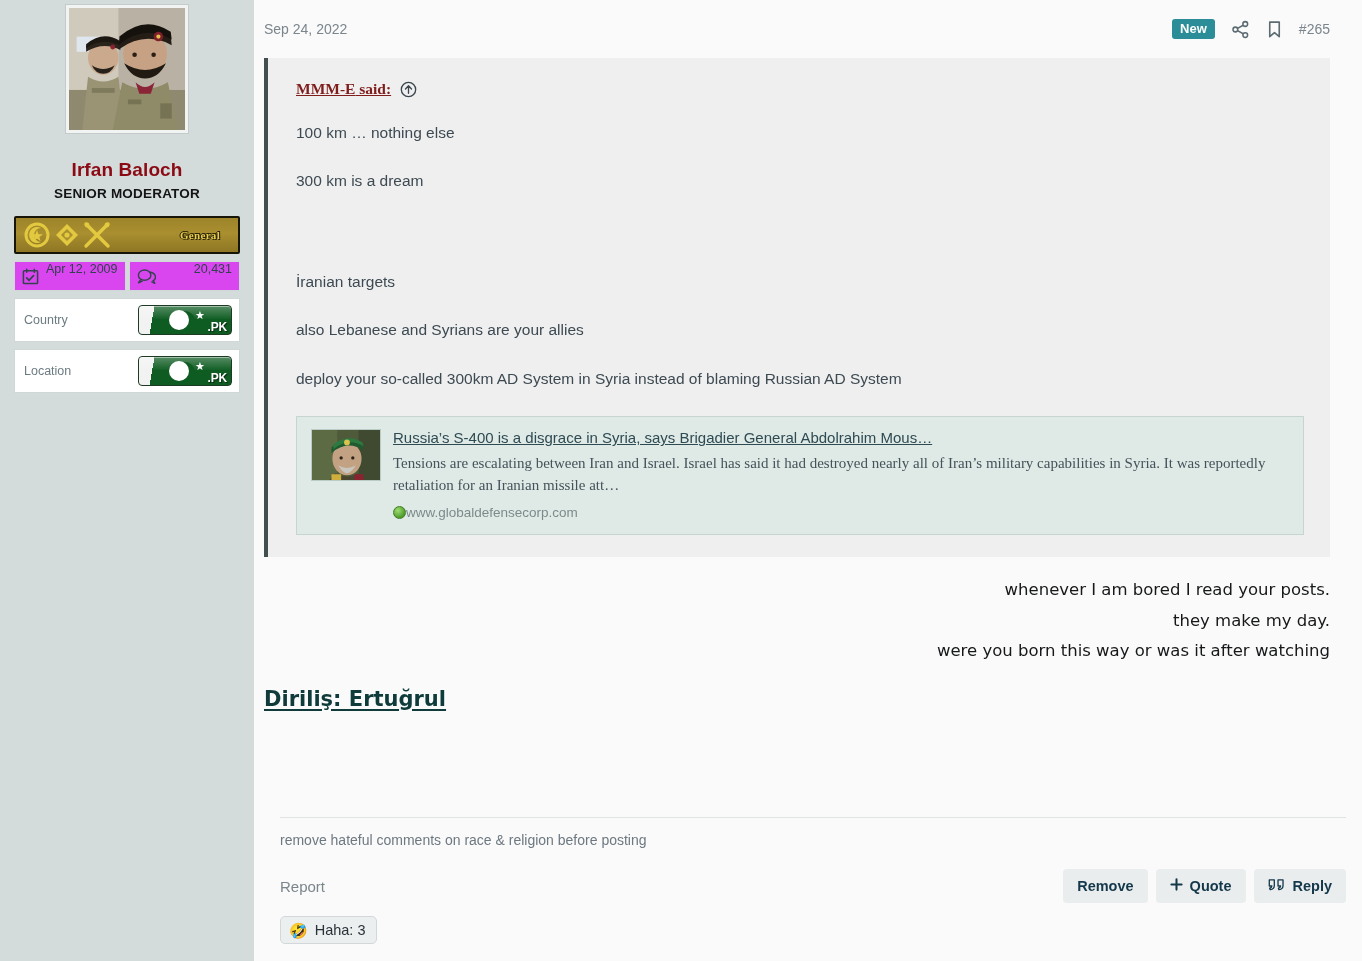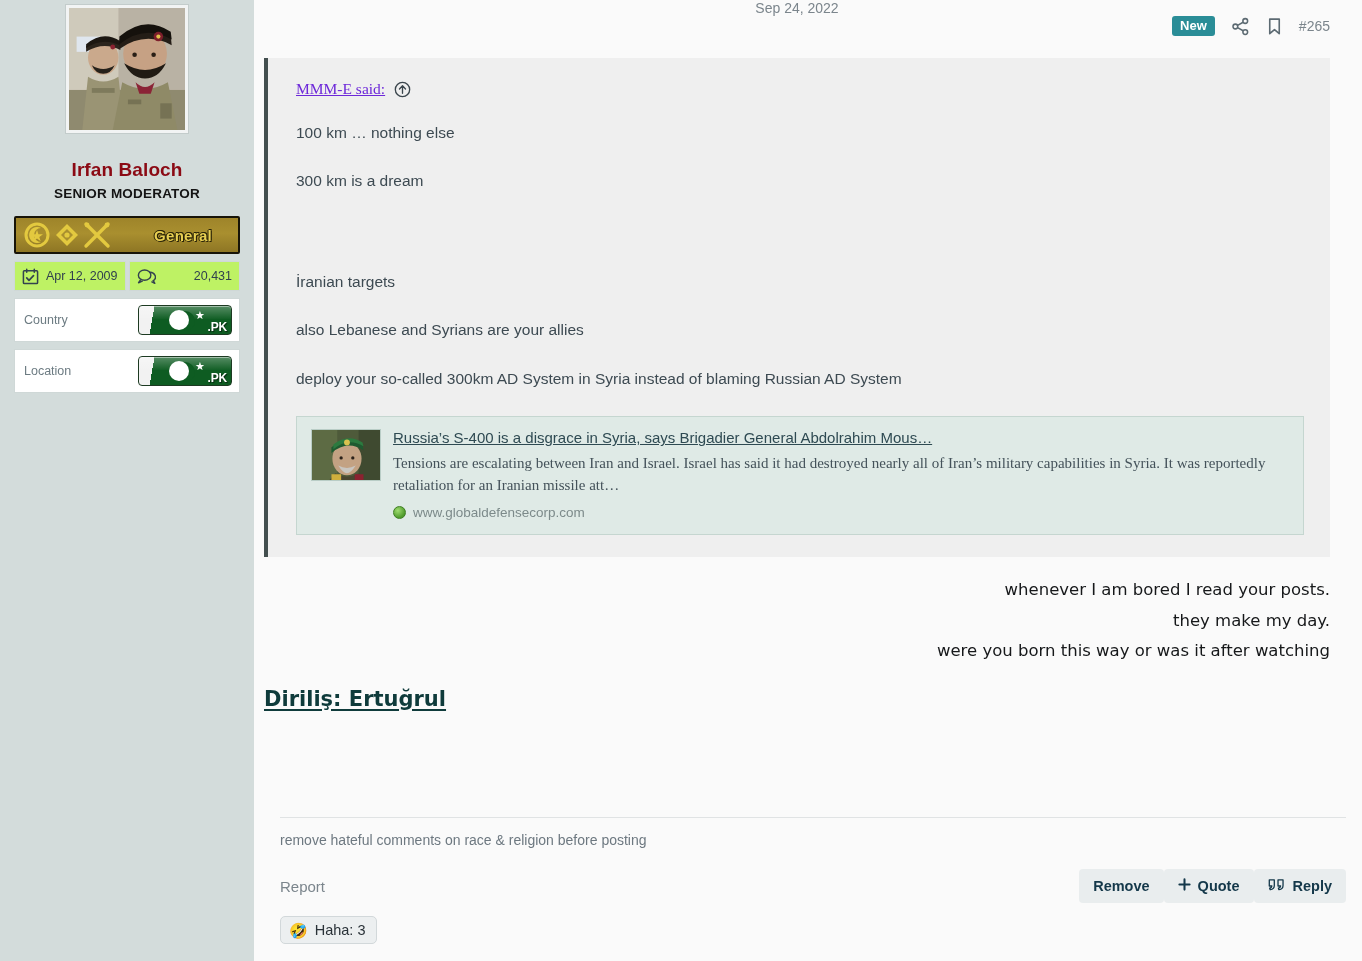--- a/index.html
+++ b/index.html
@@ -67,43 +67,42 @@
     overflow: hidden;
     display: flex;
     align-items: center;
   }
   .rank-insignia {
     display: flex; align-items: center; gap: 2px;
     padding-left: 6px;
   }
   .rank-label {
     position: absolute;
-    right: 26px; top: 50%;
+    right: 18px; top: 50%;
     transform: translateY(-50%);
-    font-size: 15px;
+    font-size: 11px;
     font-weight: bold;
     color: #e8cf52;
     text-shadow: 1px 1px 0 #2b2408, -1px 0 0 #2b2408, 0 -1px 0 #2b2408, 1px -1px 0 #2b2408;
-    font-family: Liberation Sans, sans-serif;
+    font-family: Liberation Serif, serif;
     letter-spacing: .3px;
   }
 
   
   .stat-row {
     display: flex;
     margin-top: 7px;
     gap: 3px;
   }
   .stat-cell {
     flex: 1 1 50%;
-    background: #bef264;
+    background: #d946ef;
     border: 1px solid #cfd8d7;
     height: 30px;
     display: flex;
-    align-items: center;
     padding: 0 7px;
     gap: 4px;
   }
   .stat-ico { flex: 0 0 auto; display:flex; align-items:center; color:#2f4858; }
   .stat-val {
     flex: 1 1 auto;
     text-align: right;
     font-size: 12.5px;
     color: #31414e;
     white-space: nowrap;
@@ -167,21 +166,20 @@
     flex: 1 1 auto;
     position: relative;
     padding: 0 16px 0 0;
     background: #fafafa;
   }
   .post-header {
     display: flex;
     align-items: center;
     height: 58px;
     padding: 0 16px 0 10px;
-    flex-direction: column;
   }
   .post-date {
     font-size: 14px;
     color: #7b858c;
   }
   .header-right {
     margin-left: auto;
     display: flex;
     align-items: center;
     gap: 16px;
@@ -204,22 +202,22 @@
     background: #efefef;
     border-left: 4px solid #434f4f;
     padding: 22px 26px 22px 28px;
   }
   .quote-attrib {
     display: flex; align-items: center; gap: 9px;
     margin-bottom: 24px;
   }
   .quote-author {
     font-size: 15.5px;
-    font-weight: normal;
-    color: #6d28d9;
+    font-weight: bold;
+    color: #7f1d1d;
     text-decoration: underline;
     cursor: pointer;
     font-family: "Liberation Serif", serif;
   }
   .quote-jump { color: #2f3a42; display:flex; align-items:center; cursor:pointer; }
   .quote-line {
     font-size: 15.5px;
     color: #3d4a52;
     margin: 0 0 26px 0;
     line-height: 1.45;
@@ -255,21 +253,21 @@
     margin-bottom: 7px;
   }
   .link-desc {
     font-size: 15px;
     color: #44525a;
     line-height: 1.45;
     margin-bottom: 8px;
     font-family: Liberation Serif, serif;
   }
   .link-host {
-    display: flex; align-items: center; gap: 7px;
+    display: flex; align-items: center; 
     font-size: 13.5px;
     color: #7c8a8a;
   }
   .globe-dot {
     width: 13px; height: 13px; border-radius: 50%;
     background: radial-gradient(circle at 35% 32%, #9fdc70, #4f9b2c 70%);
     border: 1px solid #3e7f22;
     flex: 0 0 auto;
   }
 
@@ -317,20 +315,21 @@
     min-height: 36px;
   }
   .report-link {
     font-size: 15px;
     color: #7b858c;
     cursor: pointer;
   }
   .action-btns {
     margin-left: auto;
     display: flex;
+    gap: 8px;
   }
   .btn {
     background: #e9edee;
     border: none;
     border-radius: 4px;
     color: #14384a;
     font-size: 14.5px;
     font-weight: bold;
     padding: 9px 14px;
     display: flex;

